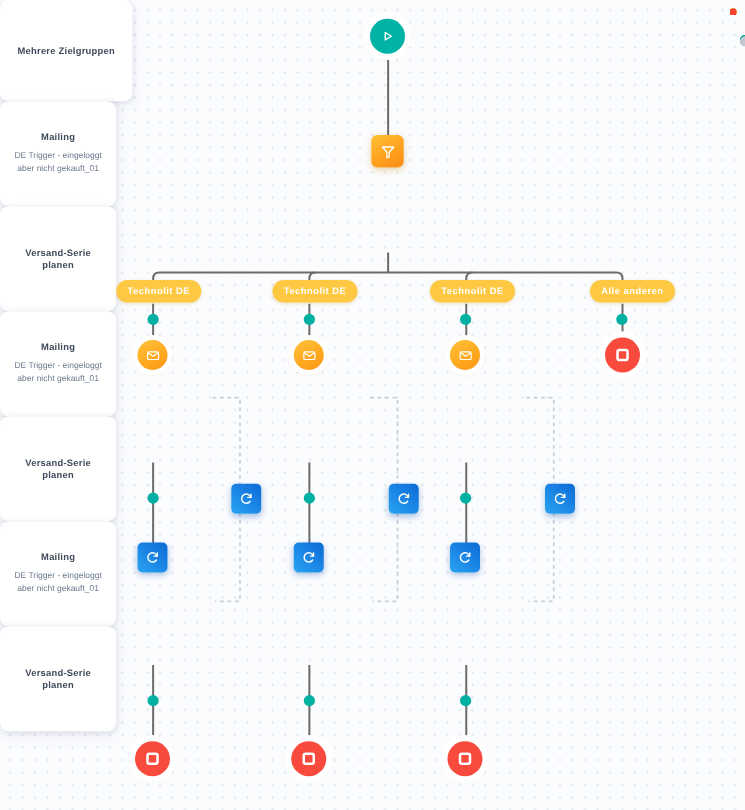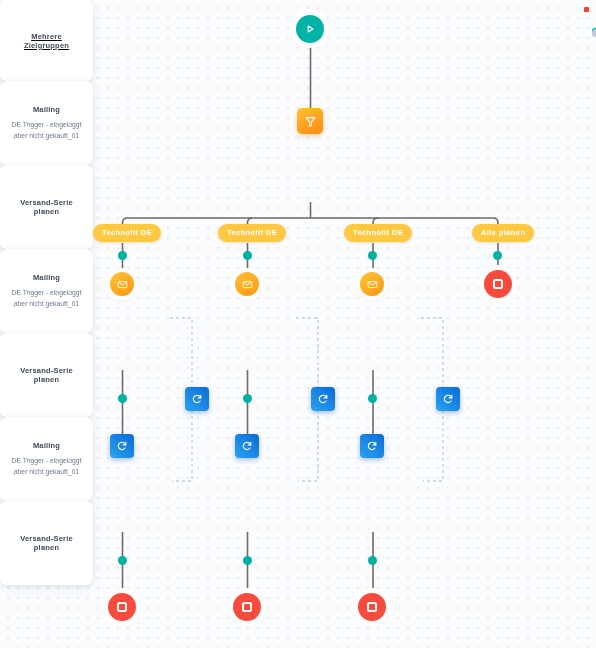--- a/index.html
+++ b/index.html
@@ -145,21 +145,21 @@
         <path d="M4.2 3 L9 6 L4.2 9 Z" fill="none" stroke="#ffffff" stroke-width="1.1" stroke-linejoin="round"></path>
       </svg>
     </span>
   </div>
 
   <div class="node icon-sq-orange" style="left:297px;top:108px;z-index:3;">
     <svg width="13" height="13" viewBox="0 0 13 13">
       <path d="M2 2.6 H11 L7.4 6.8 V10.4 L5.6 11.4 V6.8 Z" fill="none" stroke="#ffffff" stroke-width="1.05" stroke-linejoin="round"></path>
     </svg>
   </div>
-  <div class="card" style="left:264px;top:121px;width:93px;height:81px;text-decoration:underline;">
+  <div class="card" style="left:264px;top:121px;width:106px;height:81px;">
     <div class="card-title">Mehrere Zielgruppen</div>
   </div>
 
   <div class="node pill" style="left:93px;top:224px;">Technolit  DE</div>
   <div class="jdot" style="left:118px;top:251px;"></div>
 
   <div class="node icon-circ-orange" style="left:110px;top:272px;z-index:3;">
     <svg width="11" height="11" viewBox="0 0 12 12">
       <rect x="1.2" y="2.8" width="9.6" height="6.6" rx="1.1" fill="none" stroke="#fff" stroke-width="1.05"></rect>
       <path d="M1.6 3.4 L6 6.6 L10.4 3.4" fill="none" stroke="#fff" stroke-width="1.05" stroke-linejoin="round"></path>
@@ -275,19 +275,19 @@
     <div class="dot dot-red" style="right:7px;top:7px;"></div>
     <div class="card-title">Versand-Serie planen</div>
     <div class="dot-gray" style="right:-4px;top:29px;"></div>
   </div>
 
   <div class="jdot" style="left:368px;top:556px;"></div>
   <div class="node stop-node" style="left:358px;top:593px;">
     <span class="stop-sq"></span>
   </div>
 
-  <div class="node pill" style="left:472px;top:224px;">Alle planen</div>
+  <div class="node pill" style="left:472px;top:224px;">Alle anderen</div>
   <div class="jdot" style="left:493px;top:251px;"></div>
   <div class="node stop-node" style="left:484px;top:270px;">
     <span class="stop-sq"></span>
   </div>
 
 </div>
 
 </body></html>

